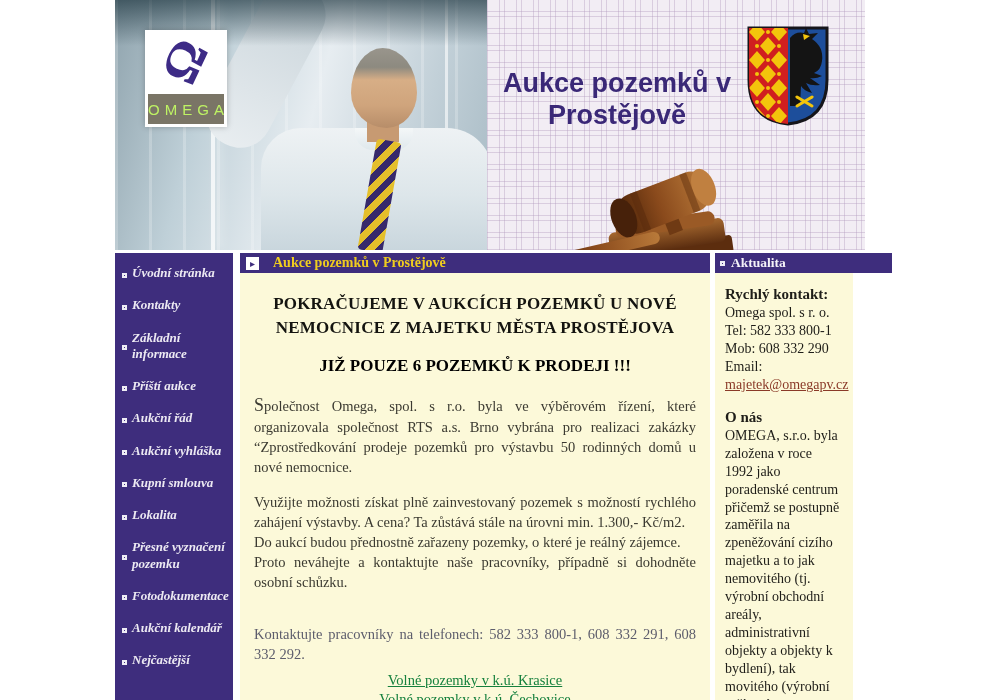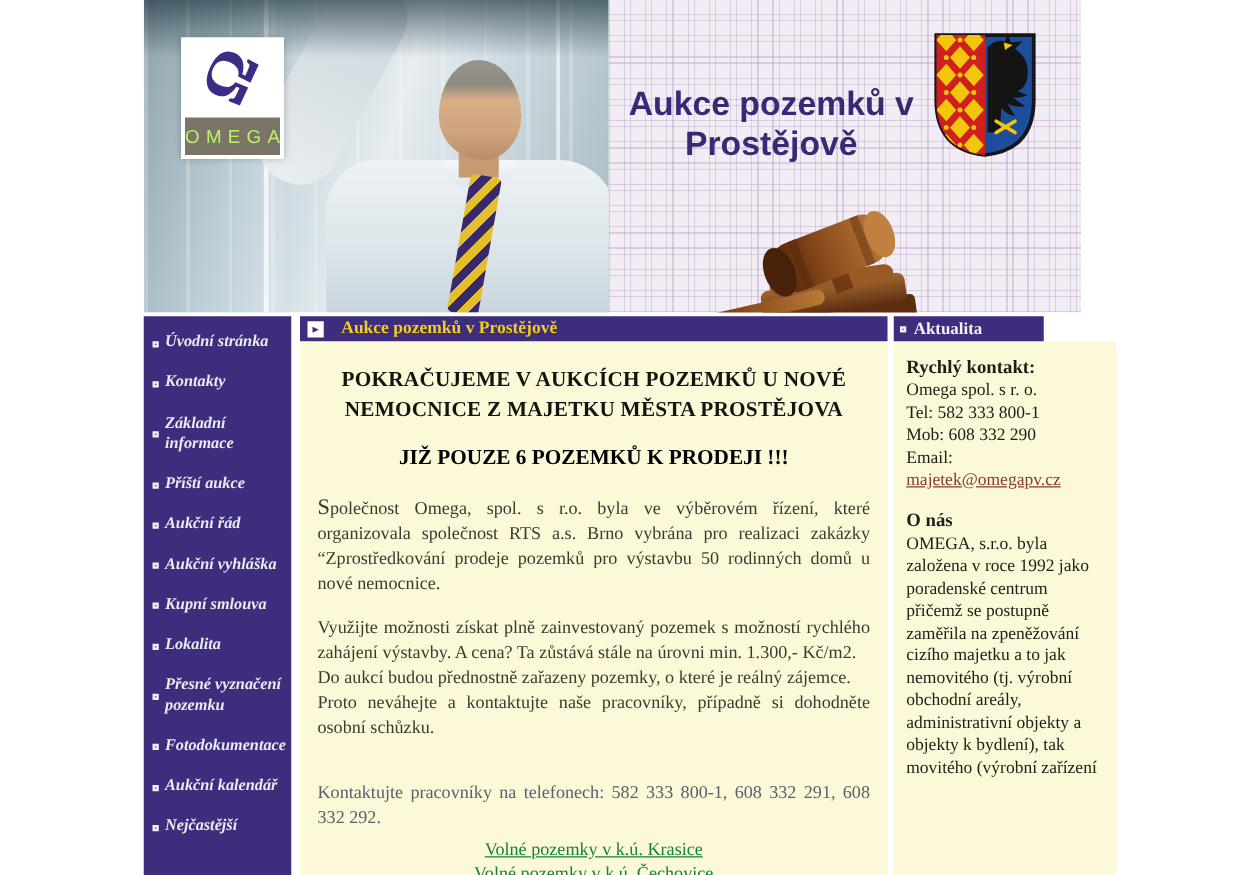--- a/index.html
+++ b/index.html
@@ -55,42 +55,42 @@
   .menu-item { display:flex; align-items:center; cursor:pointer;font-style:italic; }
   .bullet { flex:0 0 auto; width:5px; height:5px; border:2px solid #efedf5; margin:4px 5px 0 0; background:transparent; }
   .menu-label { font-weight:bold; font-size:13px; line-height:1.25; color:#ece9f2; }
 
   
   .content-bar { position:absolute; left:125px; top:253px; width:470px; height:20px; background:#3e2d7d;
            display:flex; align-items:center; z-index:4; }
   .bar-icon { width:13px; height:13px; background:#fff; color:#3e2d7d; font-size:10px; line-height:13px;
            text-align:center; margin:0 14px 0 6px; }
   .bar-title { color:#f0cd1e; font-weight:bold; font-size:14px; }
-  .aside-bar { position:absolute; left:600px; top:253px; width:120px; height:20px; background:#3e2d7d;
+  .aside-bar { position:absolute; left:600px; top:253px; width:177px; height:20px; background:#3e2d7d;
            display:flex; align-items:center; z-index:4; }
   .aside-bar .bullet { margin:0 6px 0 5px; }
   .aside-bar-title { color:#f4f2f8; font-weight:bold; font-size:13.5px; }
 
   
   .content-body { position:absolute; left:125px; top:273px; width:470px; bottom:0; background:#fcf9d9;
            padding:6px 14px; overflow:hidden; }
   .main-heading { font-size:17px; font-weight:bold; color:#141410; text-align:center; line-height:1.4;
            margin-top:13px; letter-spacing:.2px; }
   .sub-heading { font-size:17px; font-weight:bold; color:#000000; text-align:center; margin-top:16px; }
   .para { font-size:14.5px; color:#3b3a31; text-align:justify; line-height:1.38; }
   .para.first { margin-top:17px; }
   .para.first::first-letter { font-size:123%; }
   .para.gap { margin-top:15px; }
   .contact-note { font-size:14.5px; color:#5d5d6c; text-align:justify; line-height:1.38;margin-top:32px; }
   .content-link { display:block; text-align:center; font-size:14.5px; color:#15803d;
            text-decoration:underline; margin-top:2px; cursor:pointer; }
   .content-link.firstlink { margin-top:8px; }
 
   
-  .aside-body { position:absolute; left:600px; top:273px; width:178px; bottom:0; background:#fcf9d9;
+  .aside-body { position:absolute; left:600px; top:273px; width:138px; bottom:0; background:#fcf9d9;
            padding:12px 10px 0 10px; overflow:hidden; font-size:14px; color:#1e1d18; line-height:1.28; }
   .aside-bold { font-weight:bold; font-size:15px; }
   .aside-line { font-size:14px; }
   .aside-link { display:inline-block; color:#8a3a28; text-decoration:underline; font-size:14px; cursor:pointer; }
   .onas { margin-top:14px; }
   .about-text { font-size:14px; }
 </style>
 </head>
 <body>
 

